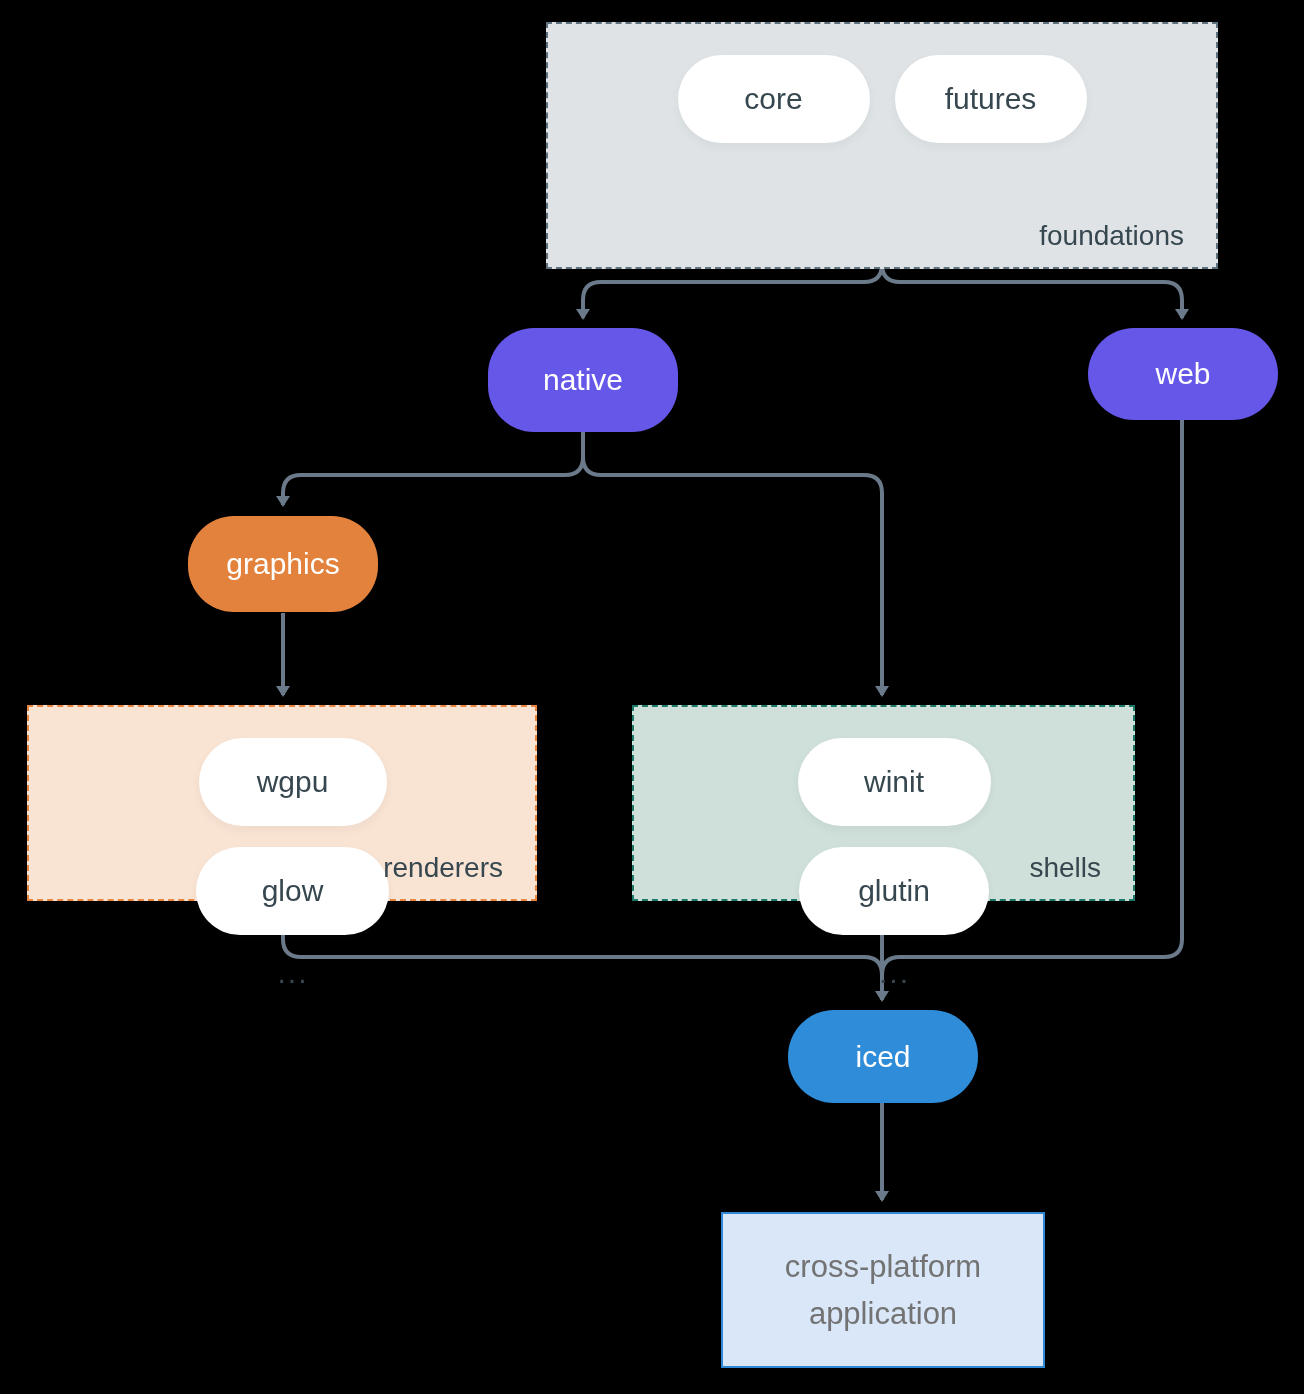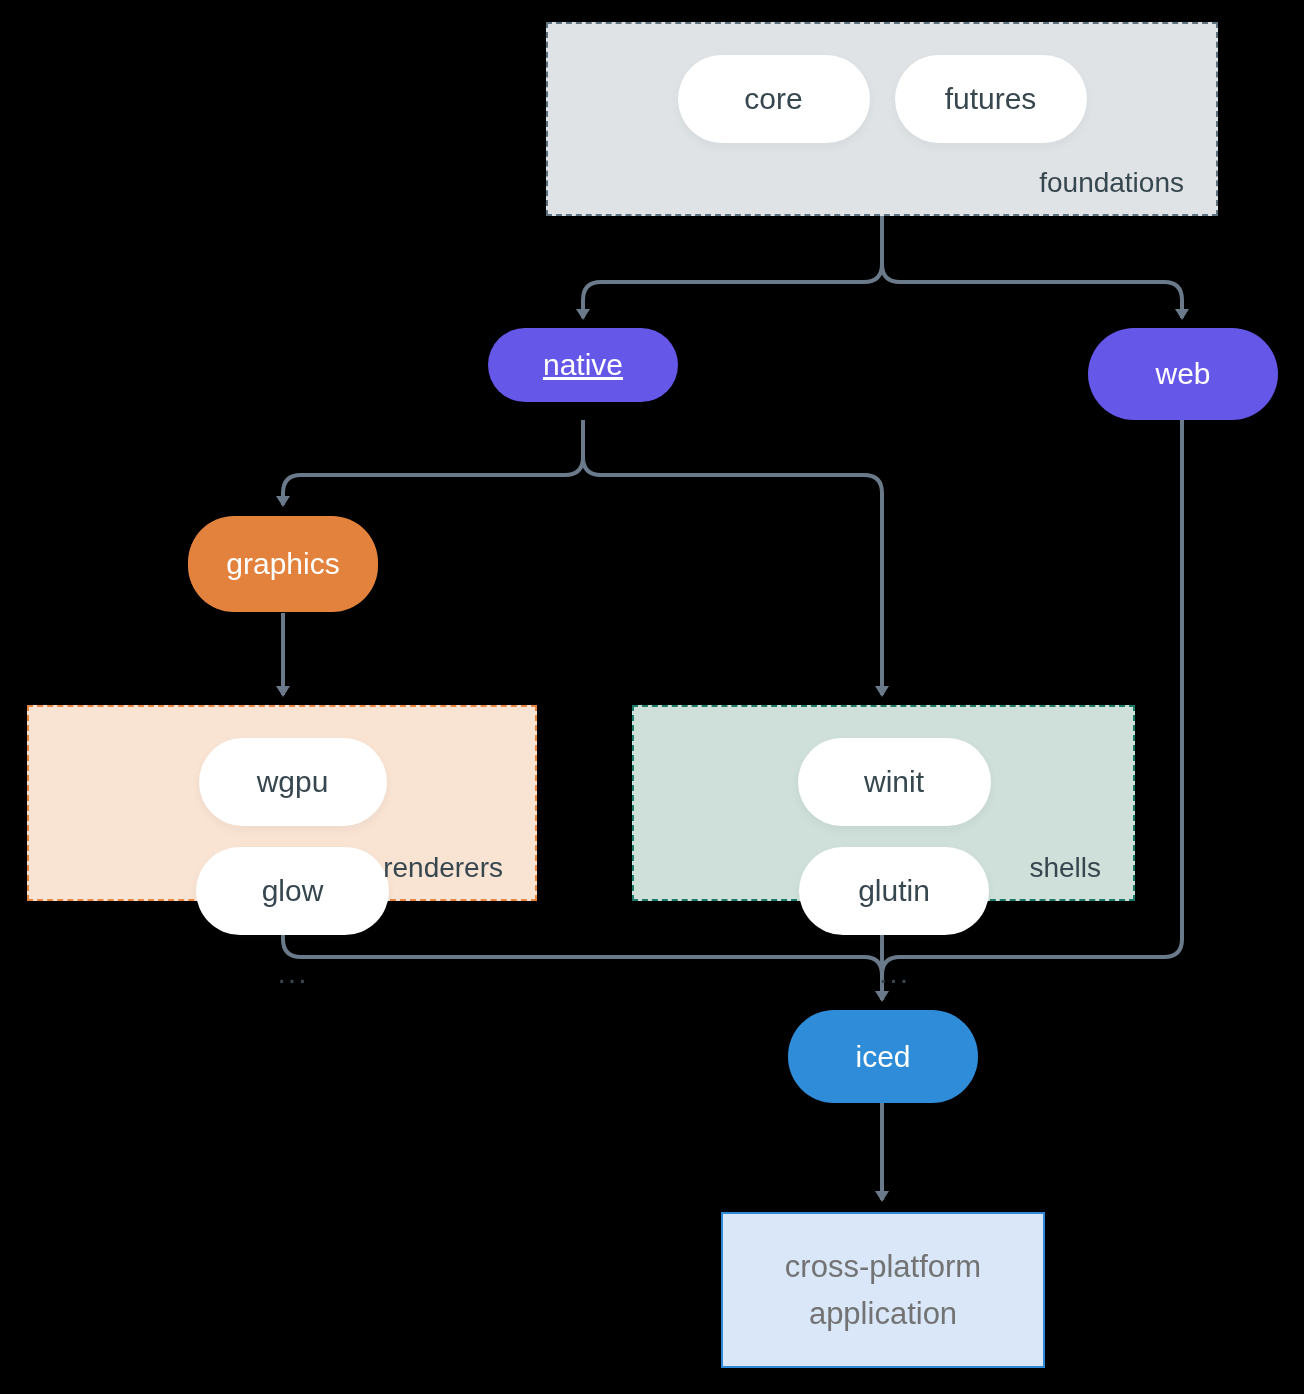--- a/index.html
+++ b/index.html
@@ -27,21 +27,21 @@
     stroke-width: 4;
     stroke-linejoin: round;
   }
   
   .group {
     position: absolute;
     box-sizing: border-box;
   }
   .group-foundations {
     left: 546px; top: 22px;
-    width: 672px; height: 194px;
+    width: 672px; height: 247px;
     background: #DFE3E6;
     border: 2px dashed #5E717F;
   }
   .group-renderers {
     left: 27px; top: 705px;
     width: 510px; height: 196px;
     background: #F9E3D3;
     border: 2px dashed #E8863F;
   }
   .group-shells {
@@ -84,21 +84,21 @@
     width: 192px;
     height: 88px;
     box-shadow: 0 4px 10px rgba(40,50,60,0.05);
     flex: 0 0 auto;
   }
   .pill.floating {
     position: absolute;
     color: #FFFFFF;
     box-shadow: none;
   }
-  .pill-native  { left: 488px;  top: 328px; width: 190px; height: 74px; background: #6557E8; text-decoration: underline; }
+  .pill-native  { left: 488px;  top: 328px; width: 190px; height: 104px; background: #6557E8; }
   .pill-web     { left: 1088px; top: 328px; width: 190px; height: 92px; background: #6557E8; }
   .pill-graphics{ left: 188px;  top: 516px; width: 190px; height: 96px; background: #E2823D; }
   .pill-iced    { left: 788px;  top: 1010px; width: 190px; height: 93px; background: #2E8CD8; }
   .ellipsis {
     font-size: 30px;
     color: #37474F;
     margin-left: 1px;
     letter-spacing: 2px;
   }
   

